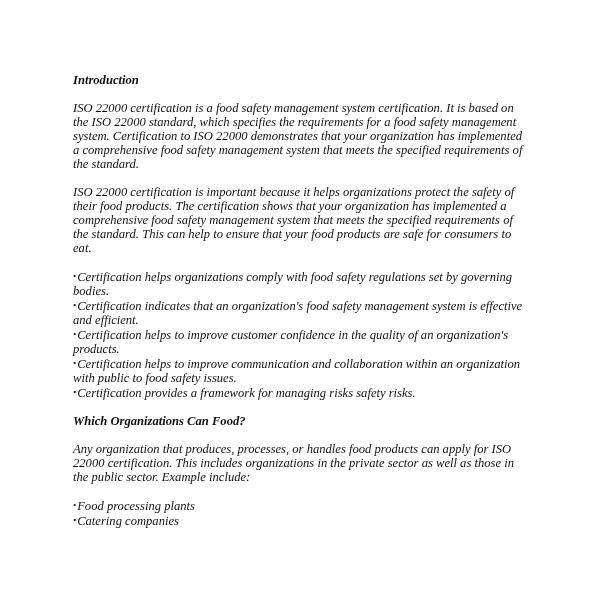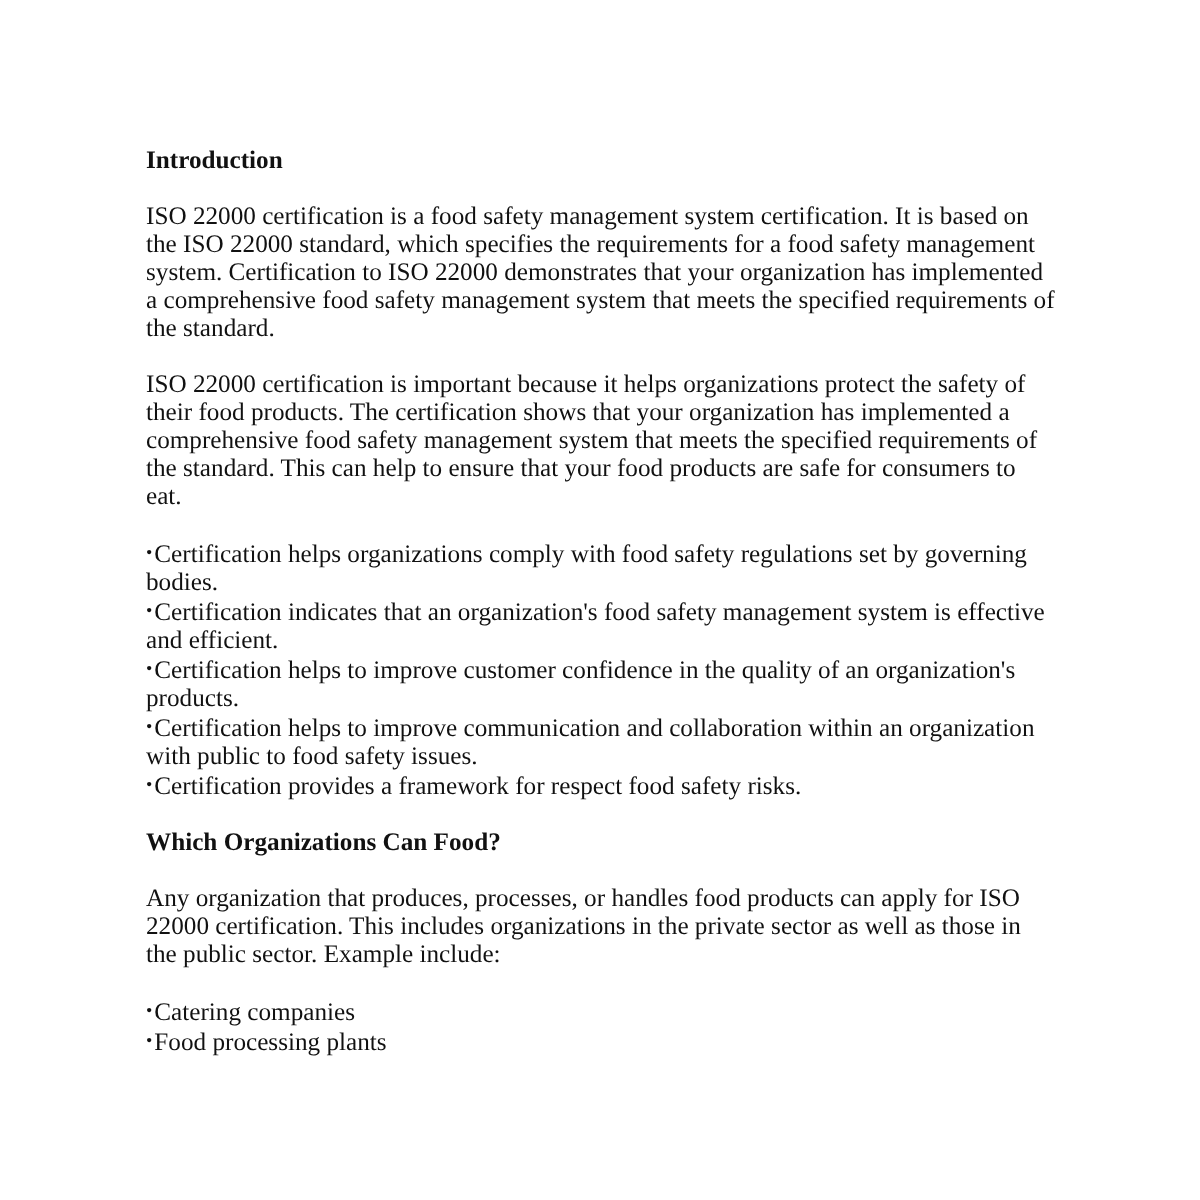--- a/index.html
+++ b/index.html
@@ -38,21 +38,21 @@
     }
     .bullets li {
       margin: 0;
       padding: 0;
     }
     .bullet-dot {
       font-size: 9px;
       vertical-align: 2px;
       margin-right: 1px;
     }
-    .section { margin: 0; }
+    .section { margin: 0; font-style: italic; }
   </style>
 </head>
 <body>
 
 <div class="page">
 
   <div class="section">
     <div class="heading">Introduction</div>
     <p class="para">ISO 22000 certification is a food safety management system certification. It is based on the ISO 22000 standard, which specifies the requirements for a food safety management system. Certification to ISO 22000 demonstrates that your organization has implemented a comprehensive food safety management system that meets the specified requirements of the standard.</p>
   </div>
@@ -60,27 +60,27 @@
   <div class="section">
     <p class="para">ISO 22000 certification is important because it helps organizations protect the safety of their food products. The certification shows that your organization has implemented a comprehensive food safety management system that meets the specified requirements of the standard. This can help to ensure that your food products are safe for consumers to eat.</p>
   </div>
 
   <div class="section">
     <ul class="bullets">
       <li><span class="bullet-dot">•</span><span>Certification helps organizations comply with food safety regulations set by governing bodies.</span></li>
       <li><span class="bullet-dot">•</span><span>Certification indicates that an organization's food safety management system is effective and efficient.</span></li>
       <li><span class="bullet-dot">•</span><span>Certification helps to improve customer confidence in the quality of an organization's products.</span></li>
       <li><span class="bullet-dot">•</span><span>Certification helps to improve communication and collaboration within an organization with public to food safety issues.</span></li>
-      <li><span class="bullet-dot">•</span><span>Certification provides a framework for respect food safety risks.</span></li>
+      <li><span class="bullet-dot">•</span><span>Certification provides a framework for managing risks safety risks.</span></li>
     </ul>
   </div>
 
   <div class="section">
     <div class="heading">Which Organizations Can Food?</div>
     <p class="para">Any organization that produces, processes, or handles food products can apply for ISO 22000 certification. This includes organizations in the private sector as well as those in the public sector. Example include:</p>
     <ul class="bullets">
+      <li><span class="bullet-dot">•</span><span>Food processing plants</span></li>
       <li><span class="bullet-dot">•</span><span>Catering companies</span></li>
-      <li><span class="bullet-dot">•</span><span>Food processing plants</span></li>
       <li></li>
     </ul>
   </div>
 
 </div>
 
 </body></html>

